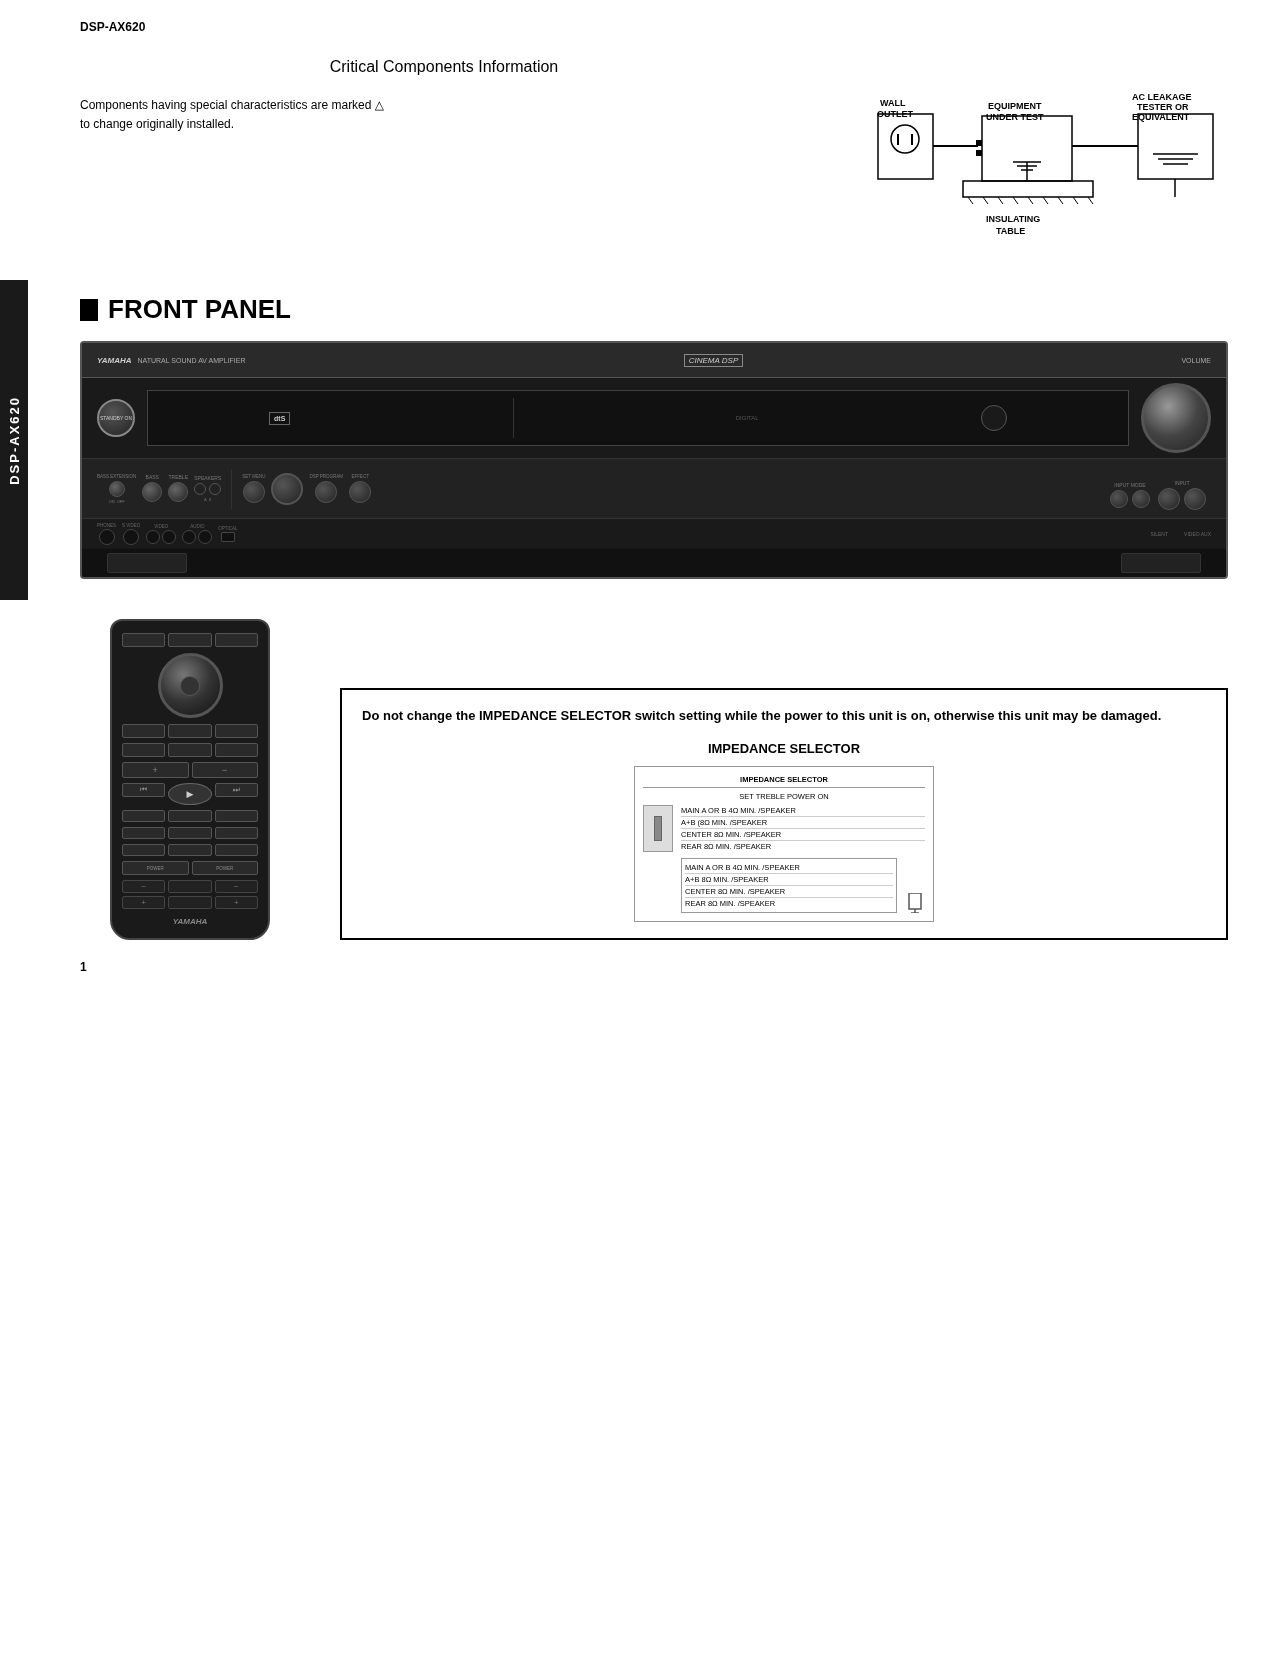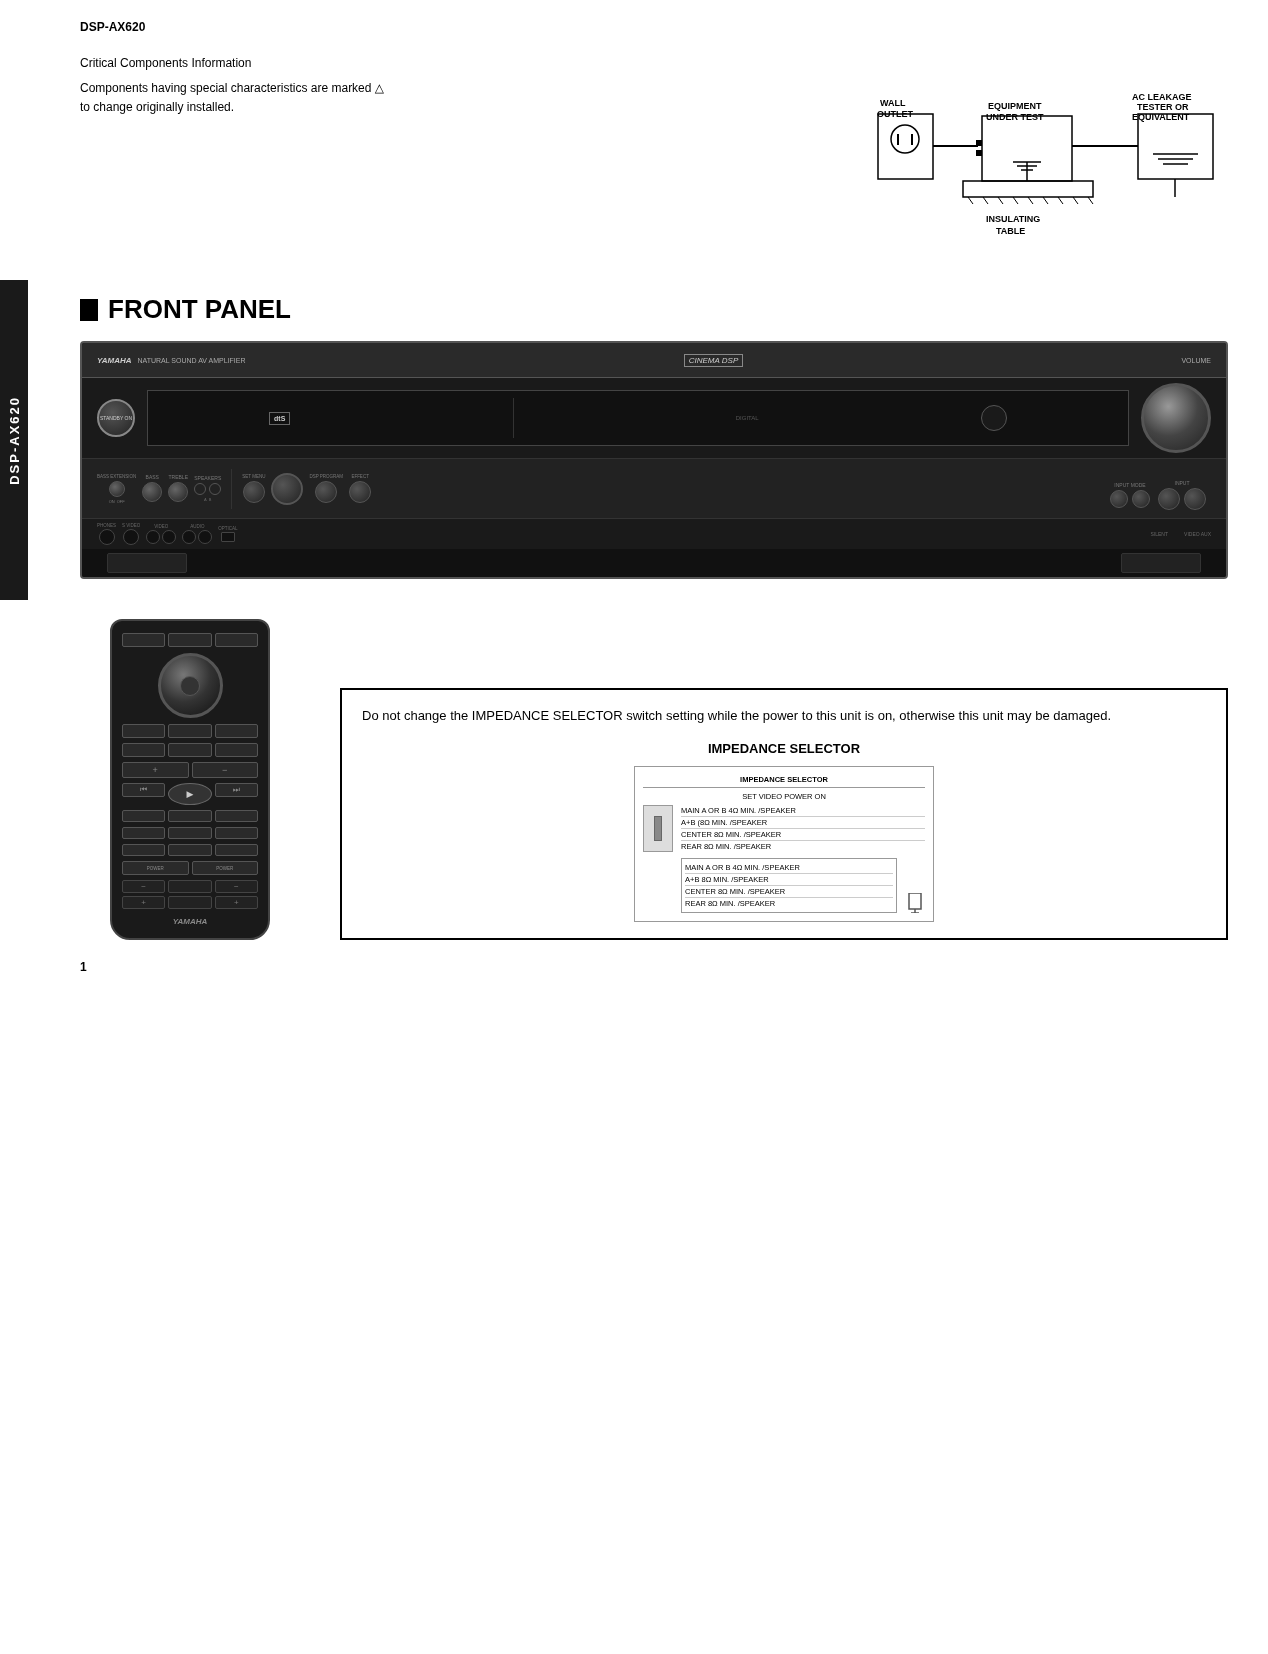--- a/index.html
+++ b/index.html
@@ -68,22 +68,23 @@
       display: flex;
       gap: 40px;
       margin-bottom: 40px;
     }
     .critical-info {
       flex: 1;
       font-size: 12px;
       line-height: 1.6;
     }
     .critical-info .info-title {
-      font-size: 12px;
-      margin-bottom: 6px;
+      font-size: 16px;
+      margin-bottom: 16px;
+      text-align: center;
     }
 
     
     .leakage-diagram {
       width: 380px;
       flex-shrink: 0;
       position: relative;
       height: 200px;
     }
     .diagram-svg {
@@ -143,21 +144,21 @@
     }
 
     .warning-title {
       font-size: 18px;
       font-weight: 900;
       margin-bottom: 10px;
     }
 
     .warning-text {
       font-size: 13px;
-      font-weight: normal;
+      font-weight: bold;
       line-height: 1.6;
       margin-bottom: 14px;
     }
 
     .impedance-title {
       font-size: 13px;
       font-weight: 900;
       text-align: center;
       margin-bottom: 10px;
     }
@@ -463,21 +464,21 @@
       <div class="warning-box">
         <div class="warning-text">
           <span>Do not change the IMPEDANCE SELECTOR
 switch setting while the power to this unit is
 on, otherwise this unit may be damaged.</span>
         </div>
         <div class="impedance-title">IMPEDANCE SELECTOR</div>
 
         <div style="border:1px solid #999;padding:8px;max-width:300px;margin:0 auto;font-size:7.5px;">
           <div style="text-align:center;font-weight:bold;border-bottom:1px solid #999;padding-bottom:3px;margin-bottom:4px;">IMPEDANCE SELECTOR</div>
-          <div style="text-align:center;margin-bottom:4px;">SET VIDEO POWER ON</div>
+          <div style="text-align:center;margin-bottom:4px;">SET TREBLE POWER ON</div>
 
           <div style="display:flex;gap:8px;">
 
             <div style="width:30px;flex-shrink:0;background:#ddd;border:1px solid #999;display:flex;align-items:center;justify-content:center;">
               <div style="width:8px;height:25px;background:#888;border:1px solid #666;"></div>
             </div>
 
             <div style="flex:1;">
               <div style="border-bottom:1px solid #ccc;padding:1px 0;">MAIN A OR B  4Ω MIN. /SPEAKER</div>
               <div style="border-bottom:1px solid #ccc;padding:1px 0;">A+B (8Ω MIN. /SPEAKER</div>

